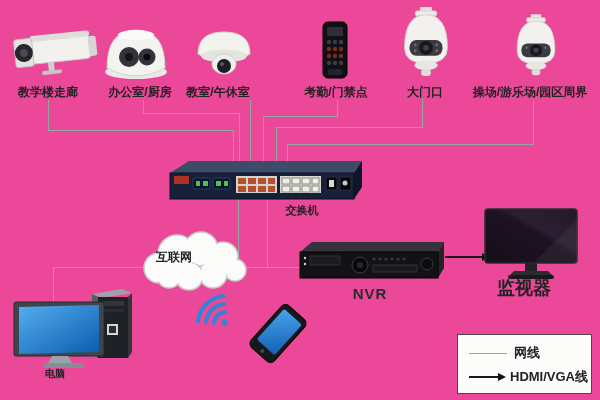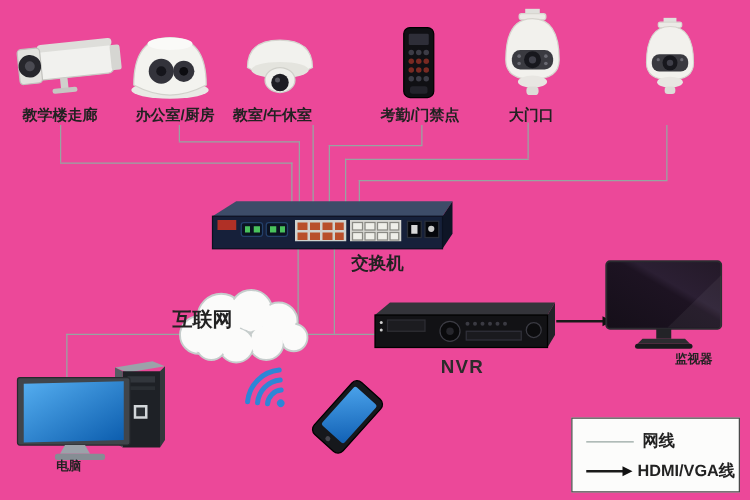--- a/index.html
+++ b/index.html
@@ -6,21 +6,21 @@
   #stage{
     position:relative;width:600px;height:400px;background:#ec4899;
     font-family:"Liberation Sans","DejaVu Sans",sans-serif;overflow:hidden;
   }
   .line{position:absolute;background:#96a5a2;}
   .line.dark{background:#1a1a1a;}
   .lbl{
     position:absolute;font-size:12px;font-weight:bold;color:#222;
     text-align:center;white-space:nowrap;line-height:14px;
   }
-  .lbl.big{font-size:14px;}
+  .lbl.big{font-size:11px;}
   .lbl.nvr{font-size:15px;font-weight:bold;color:#2b2b2b;letter-spacing:1px;}
   .dev{position:absolute;}
   .arrowhead{
     position:absolute;width:0;height:0;
     border-top:4px solid transparent;border-bottom:4px solid transparent;
     border-left:8px solid #111;
   }
   #legend-box{
     position:absolute;left:457px;top:334px;width:133px;height:58px;
     border:1px solid #4a4a4a;background:#fcfcfb;
@@ -161,20 +161,21 @@
       <ellipse cx="35" cy="62" rx="12" ry="5" fill="#e8e6e2"></ellipse>
       <rect x="30" y="66" width="10" height="7" rx="3" fill="#ddddd8"></rect>
     </svg>
   </div>
 
   <div class="lbl" style="left:-2px;top:85px;width:100px">教学楼走廊</div>
   <div class="lbl" style="left:90px;top:85px;width:100px">办公室/厨房</div>
   <div class="lbl" style="left:168px;top:85px;width:100px">教室/午休室</div>
   <div class="lbl" style="left:286px;top:85px;width:100px">考勤/门禁点</div>
   <div class="lbl" style="left:375px;top:85px;width:100px">大门口</div>
+  <div class="lbl" style="left:465px;top:85px;width:130px">操场/游乐场/园区周界</div>
 
   <div class="dev" style="left:165px;top:158px;width:200px;height:44px">
     <svg width="200" height="44" viewBox="0 0 200 44">
       <polygon points="24,3 197,3 189,15 5,15" fill="#3d4c68"></polygon>
       <polygon points="189,15 197,3 197,29 189,41" fill="#0e1526"></polygon>
       <rect x="5" y="15" width="184" height="26" fill="#16203a" stroke="#0a1020"></rect>
       <rect x="9" y="18" width="15" height="8" fill="#b03026"></rect>
       <rect x="28" y="20" width="17" height="11" rx="2" fill="#0b1322" stroke="#24406b"></rect>
       <rect x="31" y="23" width="4" height="5" fill="#49c25c"></rect>
         <rect x="38" y="23" width="5" height="5" fill="#49c25c"></rect>
@@ -224,21 +225,21 @@
           <circle cx="44" cy="30" r="17.5"></circle>
           <circle cx="68" cy="25" r="15.5"></circle>
         <circle cx="90" cy="33" r="13.5"></circle>
           <circle cx="102" cy="46" r="9.5"></circle>
           <circle cx="80" cy="50" r="12.5"></circle>
         <circle cx="56" cy="52" r="12.5"></circle>
           <circle cx="36" cy="52" r="10.5"></circle>
       </g>
     </svg>
   </div>
-  <div class="lbl" style="left:132px;top:250px;width:60px;font-size:16px">互联网</div>
+  <div class="lbl" style="left:144px;top:250px;width:60px;font-size:12px">互联网</div>
 
   <div class="dev" style="left:296px;top:236px;width:152px;height:50px">
     <svg width="152" height="50" viewBox="0 0 152 50">
       <polygon points="16,6 148,6 142,16 4,16" fill="#34343a"></polygon>
       <polygon points="142,16 148,6 148,32 142,42" fill="#222228"></polygon>
       <rect x="4" y="16" width="138" height="26" fill="#121215" stroke="#000"></rect>
       <circle cx="9" cy="22" r="1.2" fill="#cfcfcf"></circle>
         <circle cx="9" cy="28" r="1.2" fill="#cfcfcf"></circle>
       <rect x="14" y="20" width="30" height="9" fill="#1c1c20" stroke="#2e2e34"></rect>
       <circle cx="64" cy="29" r="8" fill="#0a0a0c" stroke="#3c3c44"></circle>
@@ -265,21 +266,21 @@
             <stop offset="1" stop-color="#241928"></stop>
         </linearGradient>
       </defs>
       <rect x="1" y="1" width="92" height="54" rx="3" fill="url(#mg)" stroke="#2b2b30" stroke-width="1.5"></rect>
       <polygon points="50,54 93,12 93,54" fill="#ffffff" opacity="0.05"></polygon>
       <rect x="41" y="55" width="12" height="8" fill="#232327"></rect>
       <path d="M26,67 L68,67 L64,63 L30,63 Z" fill="#2c2c30"></path>
       <rect x="24" y="67" width="46" height="4" rx="2" fill="#19191d"></rect>
     </svg>
   </div>
-  <div class="lbl big" style="left:515px;top:281px;width:80px;font-size:10px">监视器</div>
+  <div class="lbl big" style="left:484px;top:281px;width:80px;font-size:18px">监视器</div>
 
   <div class="dev" style="left:12px;top:286px;width:132px;height:84px">
     <svg width="132" height="84" viewBox="0 0 132 84">
       <defs>
         <linearGradient id="pcscr" x1="0" y1="0" x2="1" y2="1">
           <stop offset="0" stop-color="#55aef0"></stop>
             <stop offset="1" stop-color="#0b5cad"></stop>
         </linearGradient>
       </defs>
       <polygon points="80,8 110,3 120,7 90,12" fill="#9ba2a9"></polygon>

